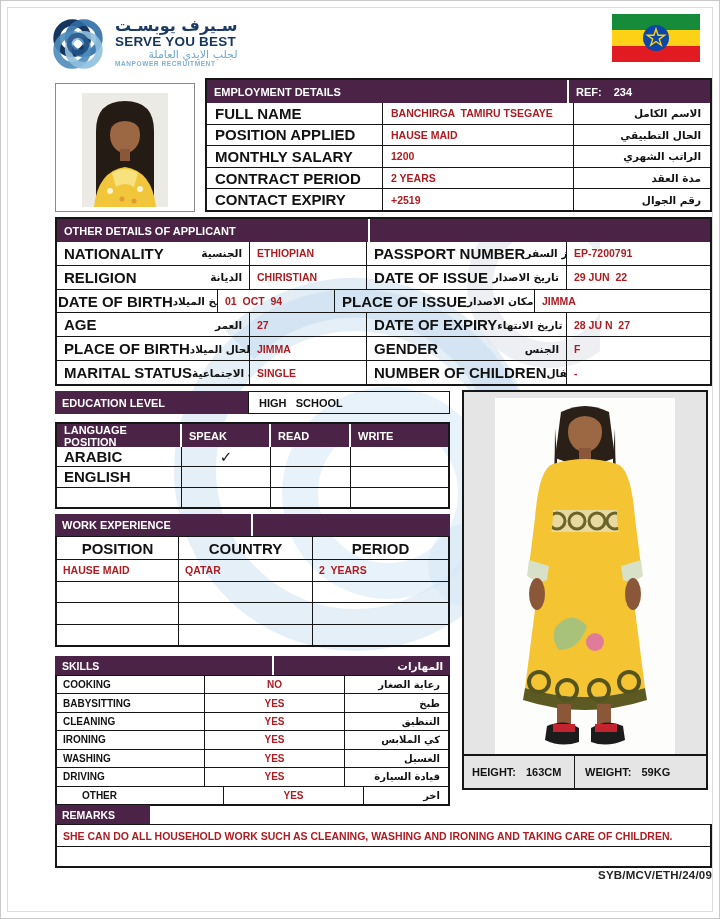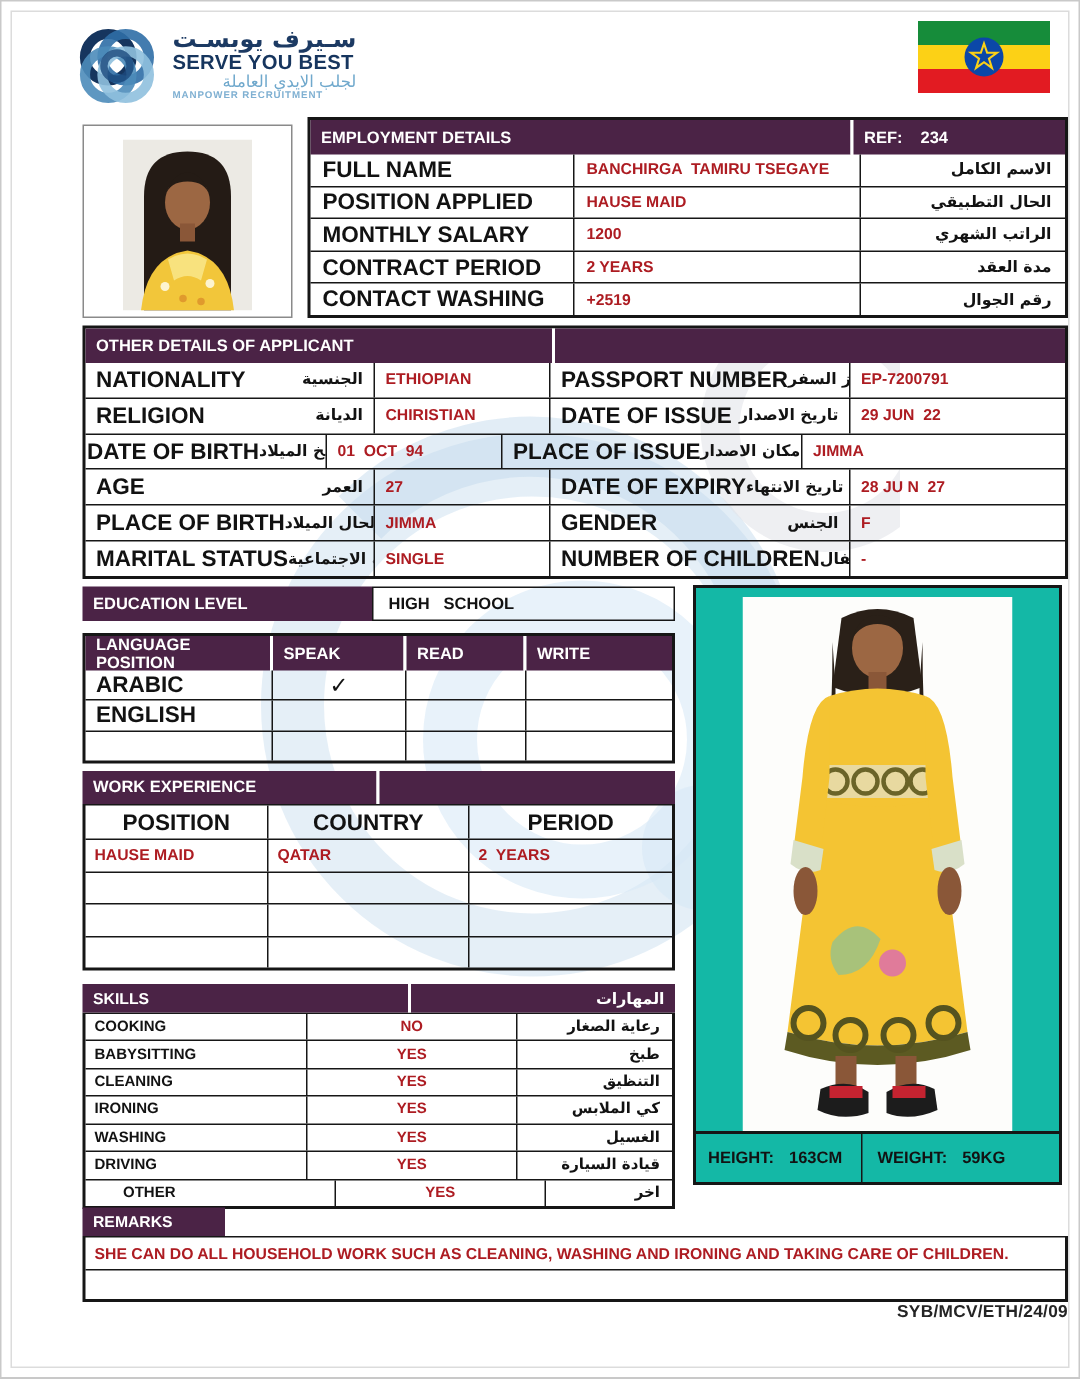--- a/index.html
+++ b/index.html
@@ -128,21 +128,21 @@
         </div>
       <div class="tc" style="flex:1;padding-left:8px;">
           <span class="val">2 YEARS</span>
         </div>
       <div class="tc right" style="width:136px;padding-right:9px;">
           <span class="ar">مدة العقد</span>
         </div>
     </div>
     <div class="trow" style="flex:1;">
       <div class="tc" style="width:176px;padding-left:8px;">
-          <span class="lbl">CONTACT WASHING</span>
+          <span class="lbl">CONTACT EXPIRY</span>
         </div>
       <div class="tc" style="flex:1;padding-left:8px;">
           <span class="val">+2519</span>
         </div>
       <div class="tc right" style="width:136px;padding-right:9px;">
           <span class="ar">رقم الجوال</span>
         </div>
     </div>
   </div>
 
@@ -458,21 +458,21 @@
         <div class="tc center" style="width:140px;">
             <span class="val" style="font-size:10px;">YES</span>
           </div>
         <div class="tc right" style="flex:1;padding-right:8px;">
             <span class="ar" style="font-size:10px;">اخر</span>
           </div>
       </div>
     </div>
   </div>
 
-  <div class="layer" style="left:462px;top:390px;width:246px;height:400px;border:2px solid #161616;box-sizing:border-box;display:flex;flex-direction:column;background:#14b8a6;">
+  <div class="layer" style="left:462px;top:390px;width:246px;height:400px;border:2px solid #161616;box-sizing:border-box;display:flex;flex-direction:column;background:#e5e5e5;">
     <div style="flex:1;display:flex;justify-content:center;align-items:flex-end;overflow:hidden;">
       <svg width="180" height="356" viewBox="0 0 180 356">
         <rect x="0" y="0" width="180" height="356" fill="#fdfdfb"></rect>
         <path d="M60 30 Q60 100 52 150 L62 160 L62 60 Z" fill="#2a2018"></path>
         <path d="M120 30 Q120 100 128 150 L118 160 L118 60 Z" fill="#2a2018"></path>
         <path d="M66 14 Q90 2 114 14 L120 60 Q90 72 60 60 Z" fill="#2a2018"></path>
         <ellipse cx="90" cy="34" rx="17" ry="20" fill="#9c6743"></ellipse>
         <path d="M73 28 Q78 12 90 12 Q102 12 107 28 Q101 18 90 18 Q79 18 73 28Z" fill="#2a2018"></path>
         <rect x="84" y="50" width="12" height="12" fill="#8a5738"></rect>
         <path d="M58 66 Q90 56 122 66 L132 120 L128 170 Q90 180 52 170 L48 120 Z" fill="#f4c433"></path>

